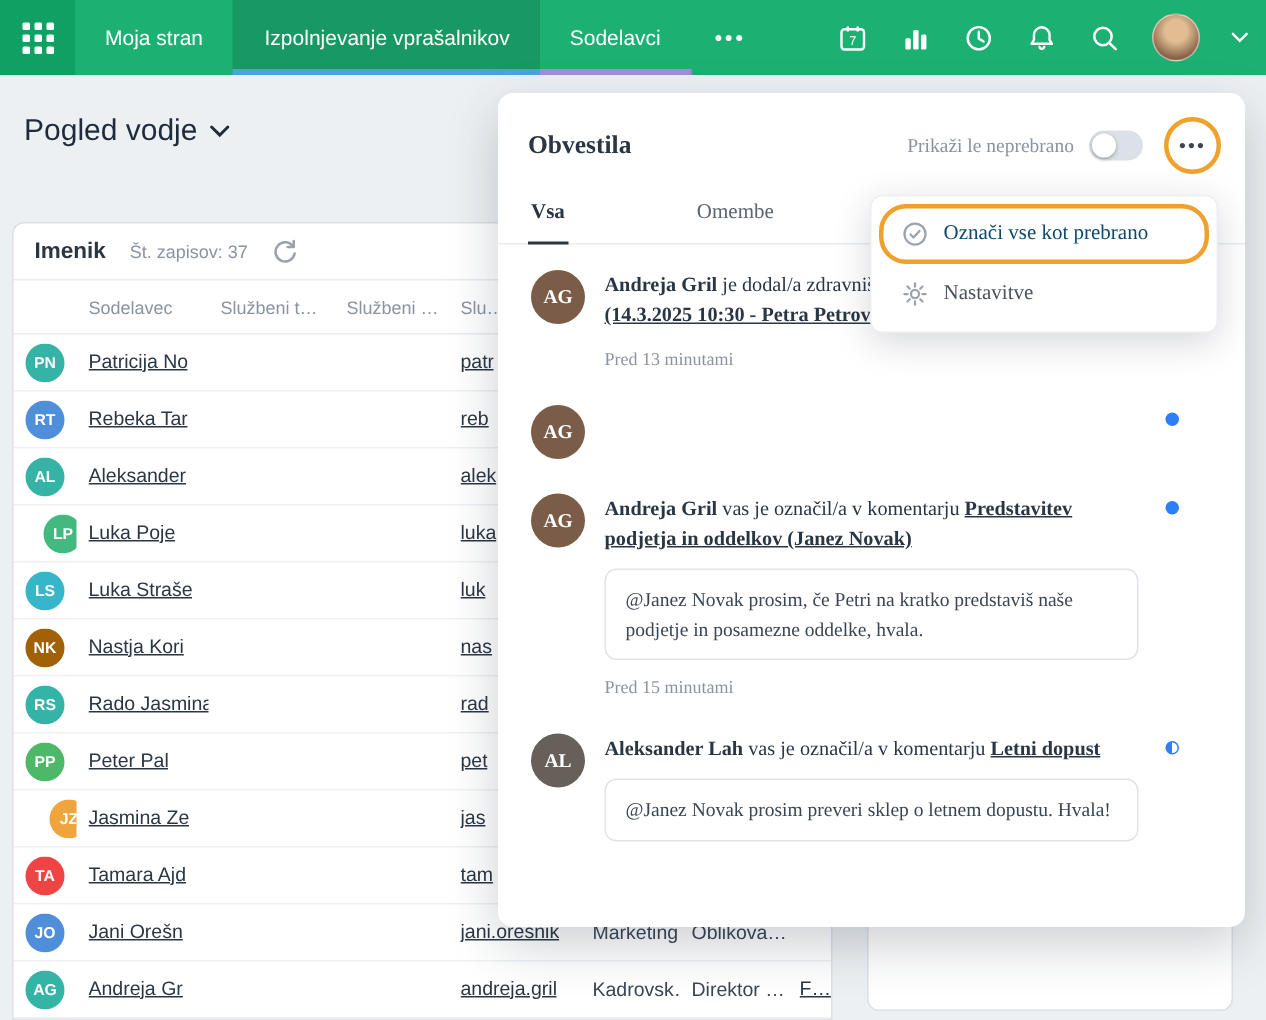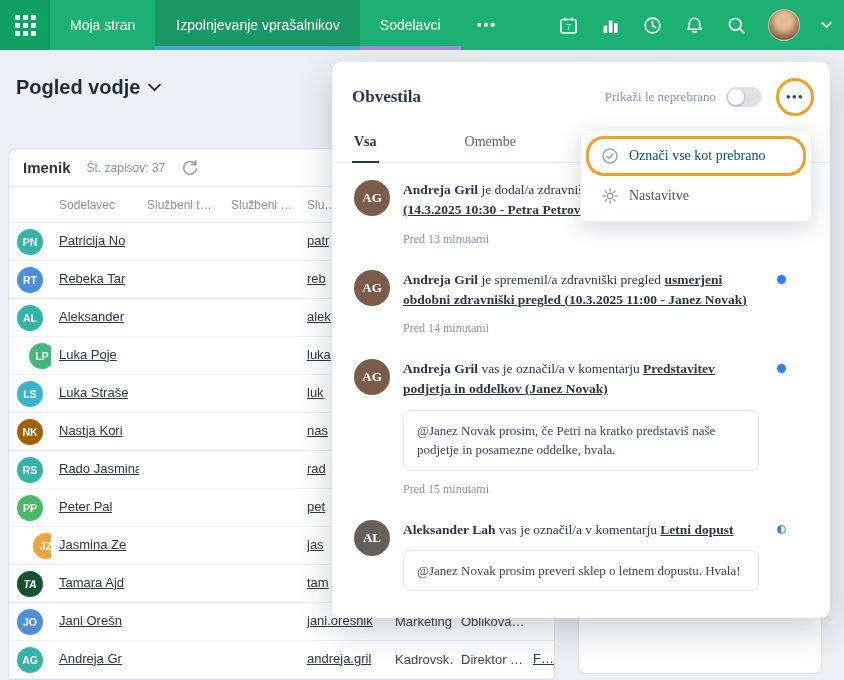--- a/index.html
+++ b/index.html
@@ -25,21 +25,21 @@
   .nav-more { display:flex; align-items:center; padding:0 16px; font-size:14px; letter-spacing:2px; font-weight:bold; color:rgba(255,255,255,.95); cursor:pointer; }
   .topbar-right { margin-left:auto; display:flex; align-items:center; gap:21px; padding-right:12px; }
   .tb-icon { width:21px; height:21px; display:block; cursor:pointer; }
   .tb-avatar { width:32px; height:32px; border-radius:50%;
     background:radial-gradient(circle at 50% 36%, #e2bd93 30%, #8a664a 72%, #5d4433 100%);
     border:1px solid rgba(255,255,255,.5); cursor:pointer; }
   .tb-chevron { width:11px; height:8px; cursor:pointer; }
 
   
   .page-title { position:absolute; left:16px; top:76px; display:flex; align-items:center; gap:8px;
-    font-size:20px; font-weight:bold; color:#1f2b3a; cursor:pointer; }
+    font-size:20px; font-weight:normal; color:#1f2b3a; cursor:pointer; }
 
   
   .table-panel { position:absolute; left:8px; top:148px; width:547px; bottom:0;
     background:#fff; border:1px solid #dbe0e6; border-radius:8px 8px 0 0; overflow:hidden; z-index:1; }
   .table-head { height:38px; display:flex; align-items:center; padding:0 14px; border-bottom:1px solid #e8ecef; }
   .table-title { font-size:15px; font-weight:bold; color:#2a3644; }
   .table-count { font-size:12px; color:var(--text-gray,#8a93a0); margin-left:16px; }
   .refresh-btn { margin-left:14px; width:22px; height:22px; color:#9aa3ad; cursor:pointer; }
   .tgrid { display:grid; grid-template-columns:42px 88px 84px 76px 88px 66px 72px 1fr; align-items:center; }
   .col-head { height:36px; border-bottom:1px solid #e8ecef; font-size:12px; color:var(--text-gray,#8a93a0); }
@@ -290,21 +290,21 @@
         <div class="tcell"></div>
         <div class="tcell"></div>
         <div class="tcell"><span class="cell-link">jas</span></div>
         <div class="tcell cell-plain"></div>
         <div class="tcell cell-plain"></div>
         <div class="tcell"><span class="cell-link"></span></div>
       </div>
 
       <div class="tgrid trow">
         <div class="tcell" style="padding-left:0;">
-          <span class="avatar-chip" style="background: #14532d; font-style: italic;">TA</span>
+          <span class="avatar-chip" style="background: #ef4444;">TA</span>
         </div>
         <div class="tcell"><span class="cell-link">Tamara Ajd</span></div>
         <div class="tcell"></div>
         <div class="tcell"></div>
         <div class="tcell"><span class="cell-link">tam</span></div>
         <div class="tcell cell-plain"></div>
         <div class="tcell cell-plain"></div>
         <div class="tcell"><span class="cell-link"></span></div>
       </div>
 
@@ -366,29 +366,20 @@
             <span class="n-link">zdravniški pregled (14.3.2025 10:30 - Petra Petrović)</span>
           </p>
 
           <div class="n-time">Pred 13 minutami</div>
         </div>
 
       </div>
 
       <div class="n-item">
         <div class="n-avatar" style="background: rgb(122, 92, 73);">AG</div>
-        <div class="n-body">
-          <p class="n-text">
-            <span class="actor">Andreja Gril</span>
-            <span>je spremenil/a zdravniški pregled</span>
-            <span class="n-link">usmerjeni obdobni zdravniški pregled (10.3.2025 11:00 - Janez Novak)</span>
-          </p>
-
-          <div class="n-time">Pred 14 minutami</div>
-        </div>
         <span class="n-dot dot-full"></span>
       </div>
 
       <div class="n-item">
         <div class="n-avatar" style="background: rgb(122, 92, 73);">AG</div>
         <div class="n-body">
           <p class="n-text">
             <span class="actor">Andreja Gril</span>
             <span>vas je označil/a v komentarju</span>
             <span class="n-link">Predstavitev podjetja in oddelkov (Janez Novak)</span>

